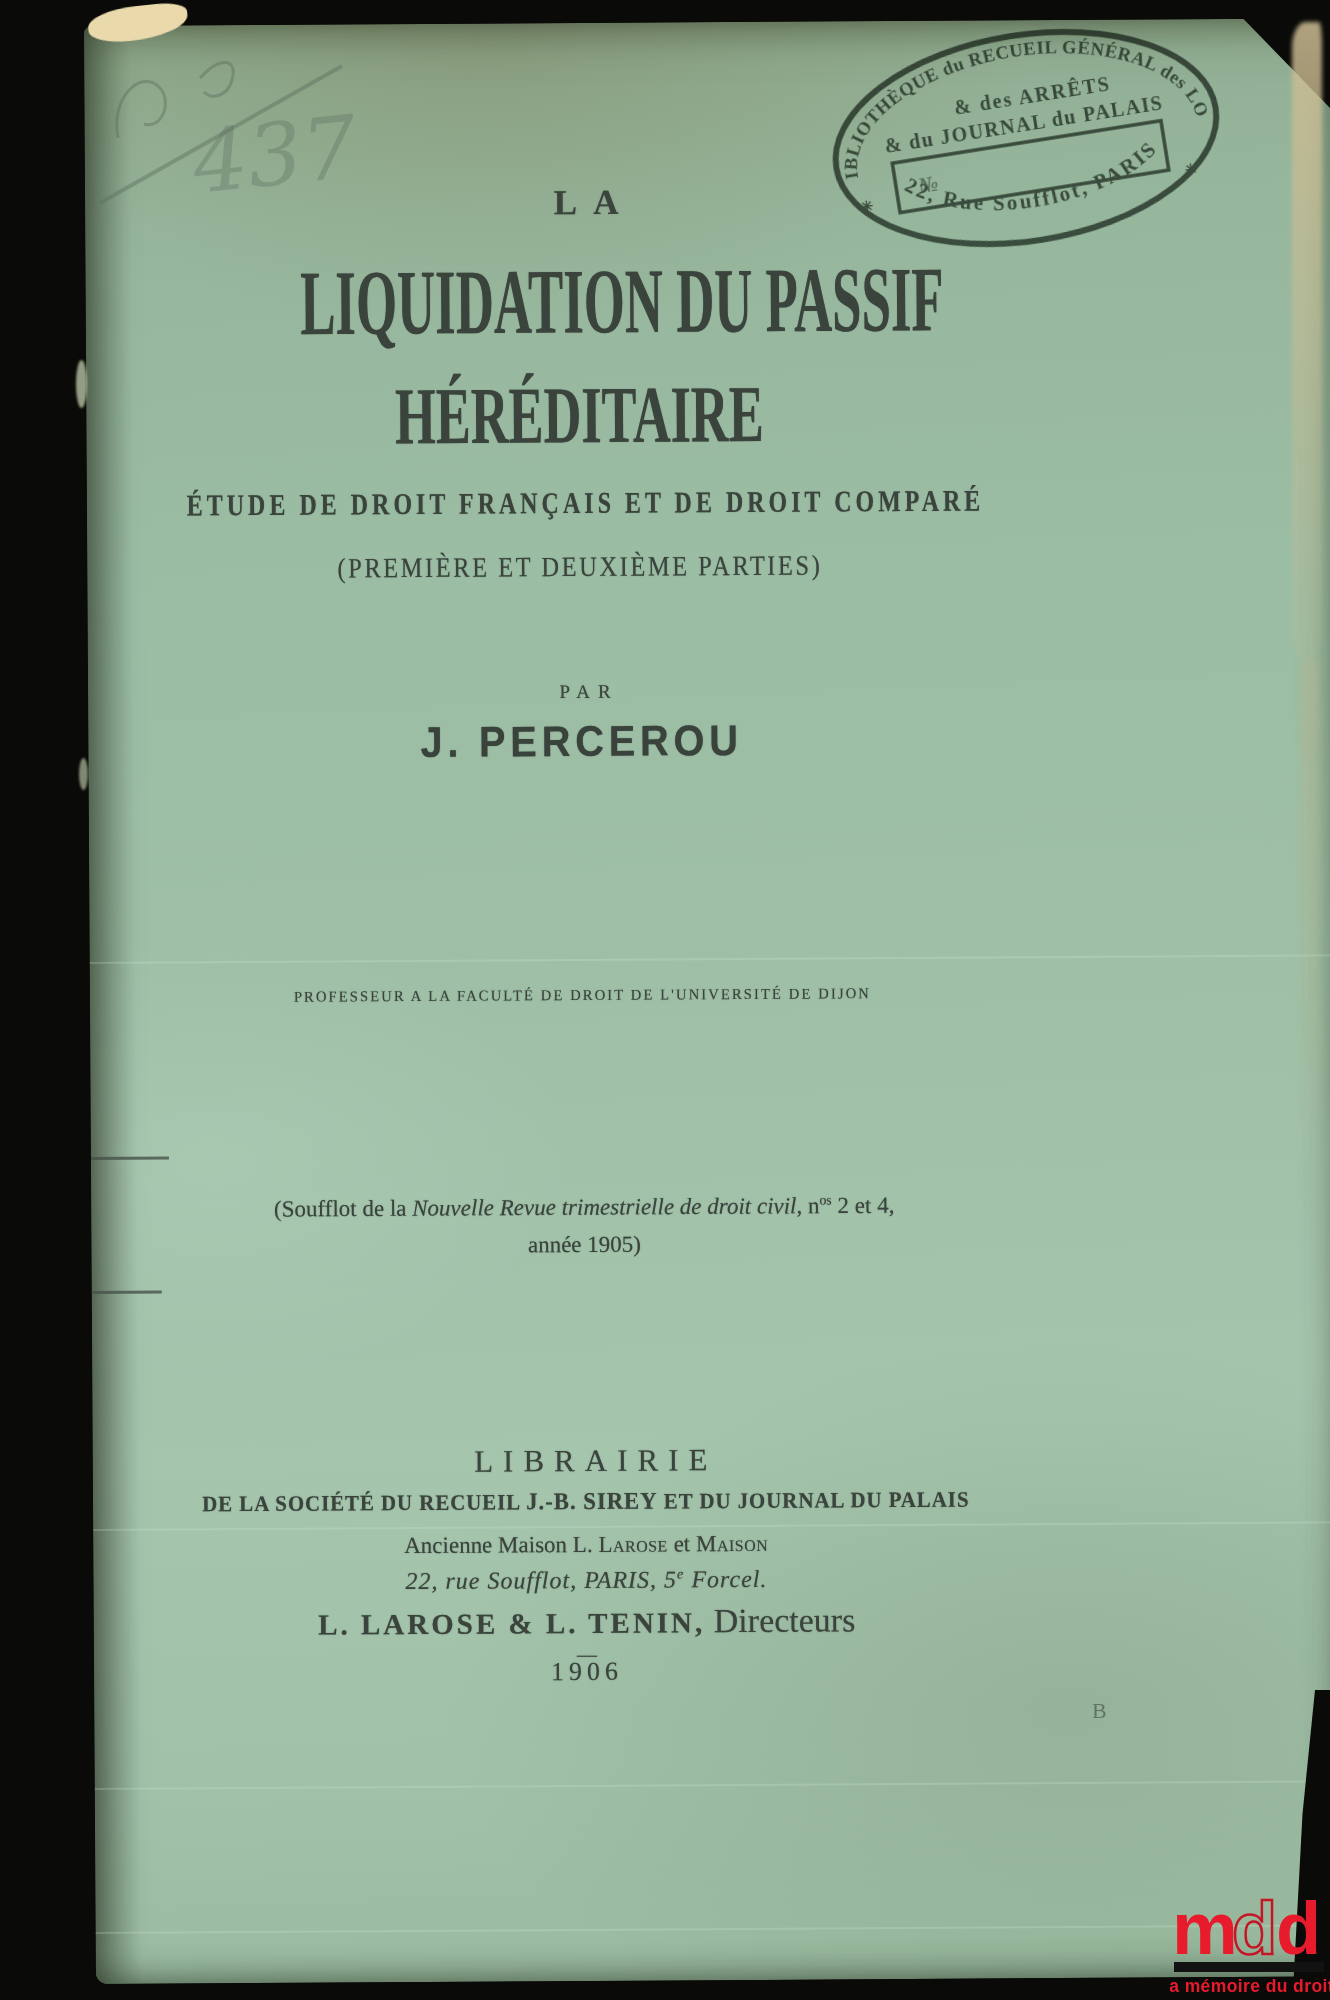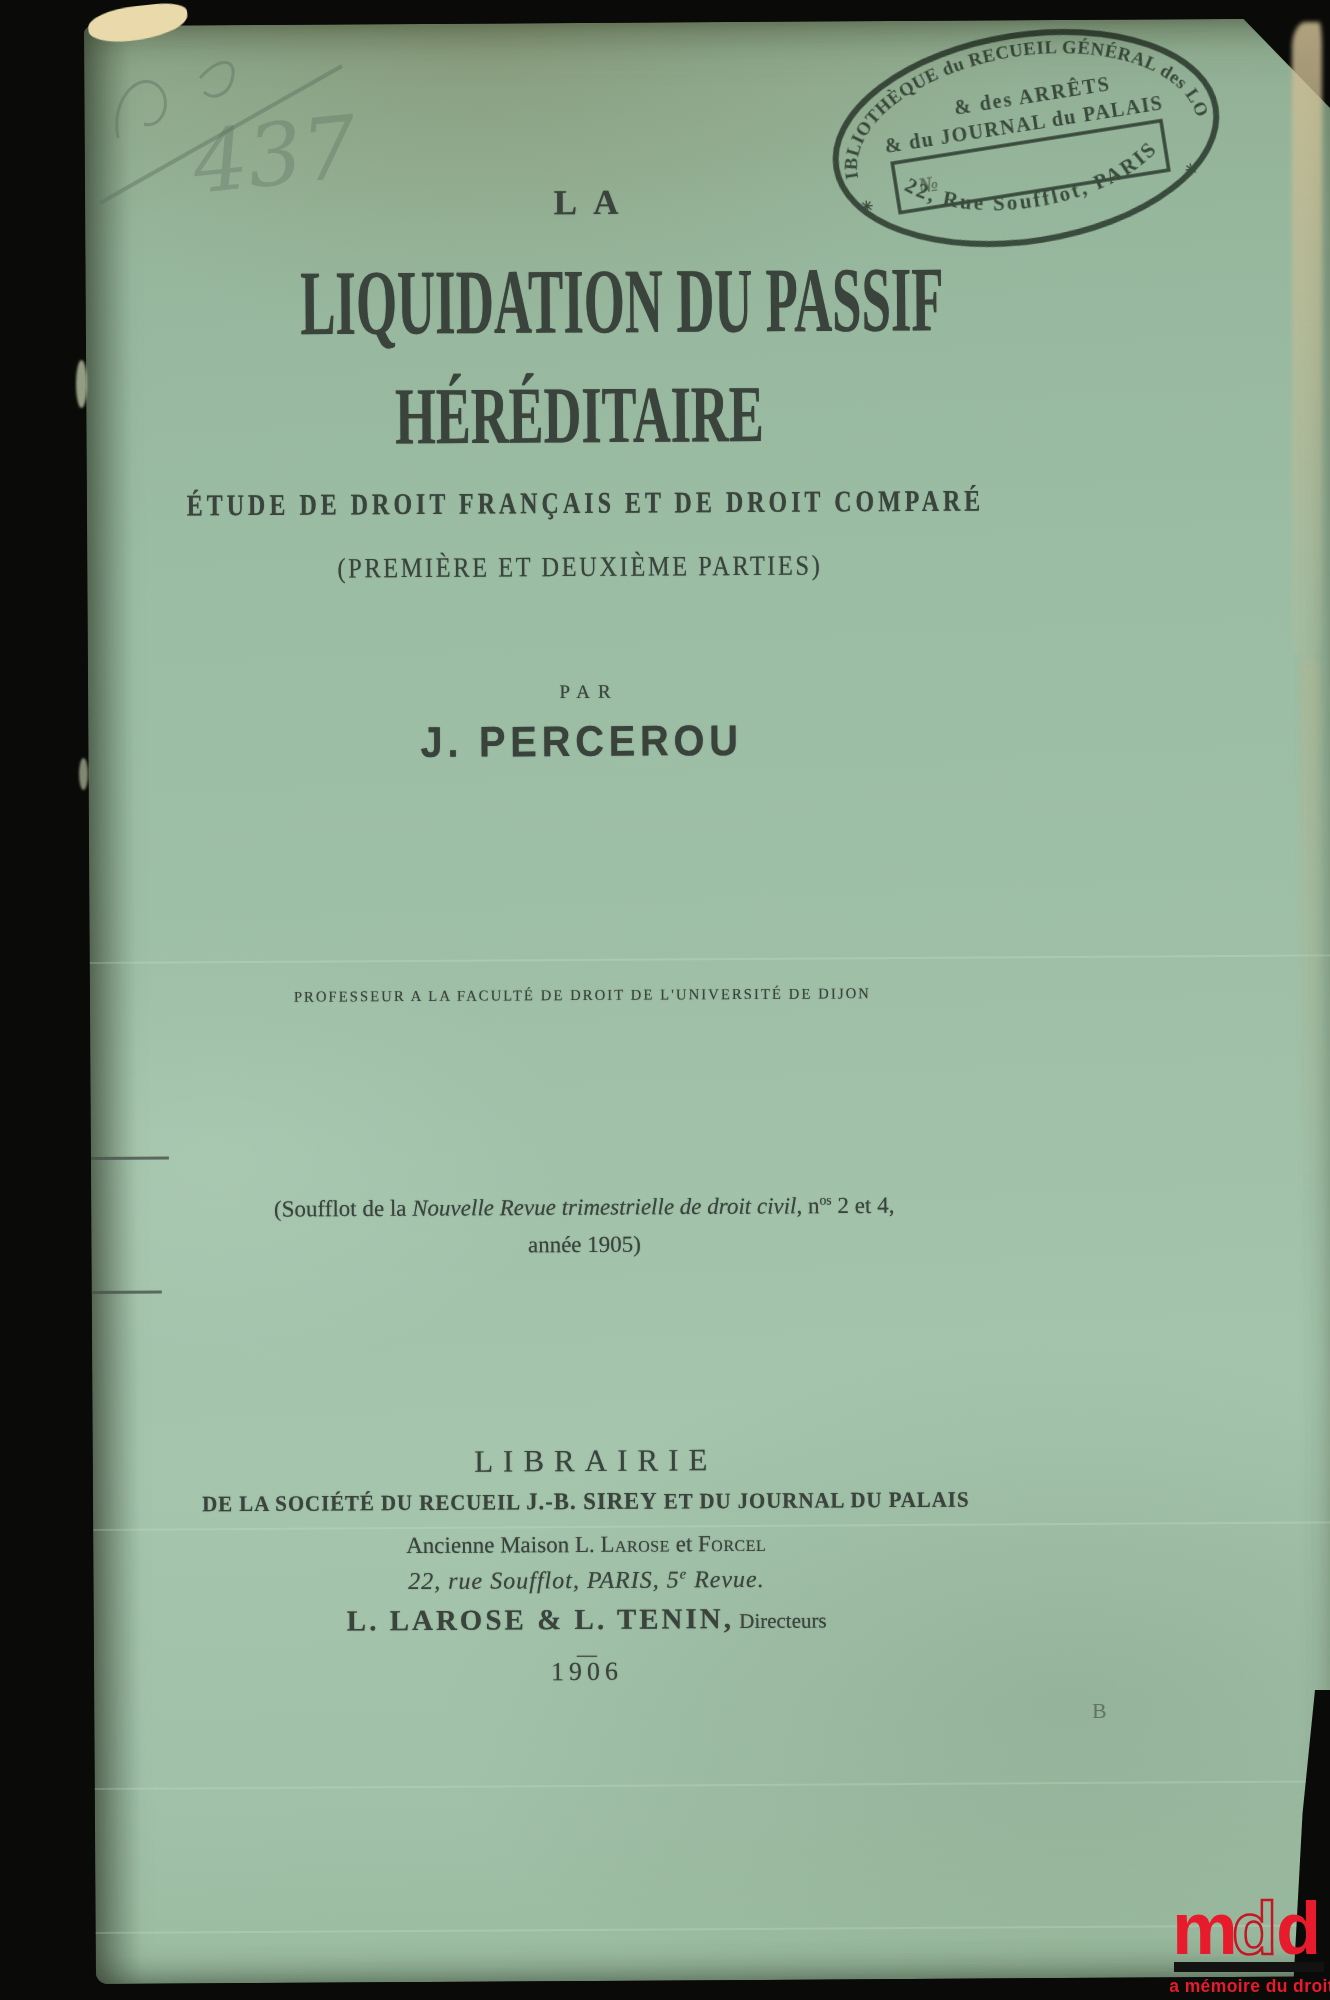--- a/index.html
+++ b/index.html
@@ -59,21 +59,21 @@
   .extract sup,.address sup{font-size:.6em;}
   .librairie{top:1420px;font-size:31px;letter-spacing:10px;padding-left:10px;}
   .society{top:1465px;}
   .society .sc{font-size:22px;font-weight:bold;letter-spacing:1px;transform:scaleX(.95);}
   .society .bigname{font-size:24px;}
   .oldhouse{top:1509px;font-size:23px;}
   .oldhouse .smcap{font-variant:small-caps;letter-spacing:.5px;margin-top:16px;}
   .address{top:1543px;font-size:24px;font-style:italic;letter-spacing:1px;}
   .directors{top:1580px;font-size:29px;}
   .directors .names{font-weight:bold;letter-spacing:3px;}
-  .directors .role{font-size:21px;}
+  .directors .role{font-size:34px;}
   .dash{top:1620px;font-size:20px;}
   .year{top:1634px;font-size:26px;letter-spacing:5px;}
 
   
   .stamp{position:absolute;left:826px;top:28px;width:400px;height:220px;
     transform:rotate(-9deg);mix-blend-mode:multiply;opacity:.82;filter:blur(.4px);z-index:3;}
   .stamp ellipse,.stamp rect{fill:none;stroke:#3e4840;}
   .stamp ellipse{stroke-width:6px;}
   .stamp rect{stroke-width:3.5px;}
   .stamp text{fill:#3e4840;font-family:"Liberation Serif",serif;font-weight:bold;}
@@ -154,22 +154,22 @@
   <div class="block extract">
     <div><span>(Soufflot de la </span><span class="ital">Nouvelle Revue trimestrielle de droit civil</span><span>, n</span><sup>os</sup><span> 2 et 4,</span></div>
     <div>année 1905)</div>
   </div>
   <div class="rule r2"><i></i></div>
 
   <div class="block librairie">LIBRAIRIE</div>
   <div class="block society">
     <span class="sc"><span>DE LA SOCIÉTÉ DU RECUEIL </span><span class="bigname">J.-B. SIREY</span><span> ET DU JOURNAL DU PALAIS</span></span>
   </div>
-  <div class="block oldhouse"><span>Ancienne Maison L. </span><span class="smcap">Larose</span><span> et </span><span class="smcap">Forcel</span></div>
-  <div class="block address"><span>22, rue Soufflot, PARIS, 5</span><sup>e</sup><span> Revue.</span></div>
+  <div class="block oldhouse"><span>Ancienne Maison L. </span><span class="smcap">Larose</span><span> et </span><span class="smcap">Maison</span></div>
+  <div class="block address"><span>22, rue Soufflot, PARIS, 5</span><sup>e</sup><span> Forcel.</span></div>
   <div class="block directors"><span class="names">L. LAROSE &amp; L. TENIN,</span><span class="role"> Directeurs</span></div>
   <div class="block dash">—</div>
   <div class="block year">1906</div>
 </div>
 
 <svg class="pencil" viewBox="0 0 290 205">
   <path d="M 38 120 C 30 80 60 52 78 68 C 94 82 82 112 64 106" stroke-width="3"></path>
   <path d="M 120 60 C 140 38 158 40 152 62 C 148 78 132 82 124 74" stroke-width="3"></path>
   <path d="M 20 185 L 262 48" stroke-width="4"></path>
   <text x="112" y="168" transform="rotate(-6 180 130)">437</text>

